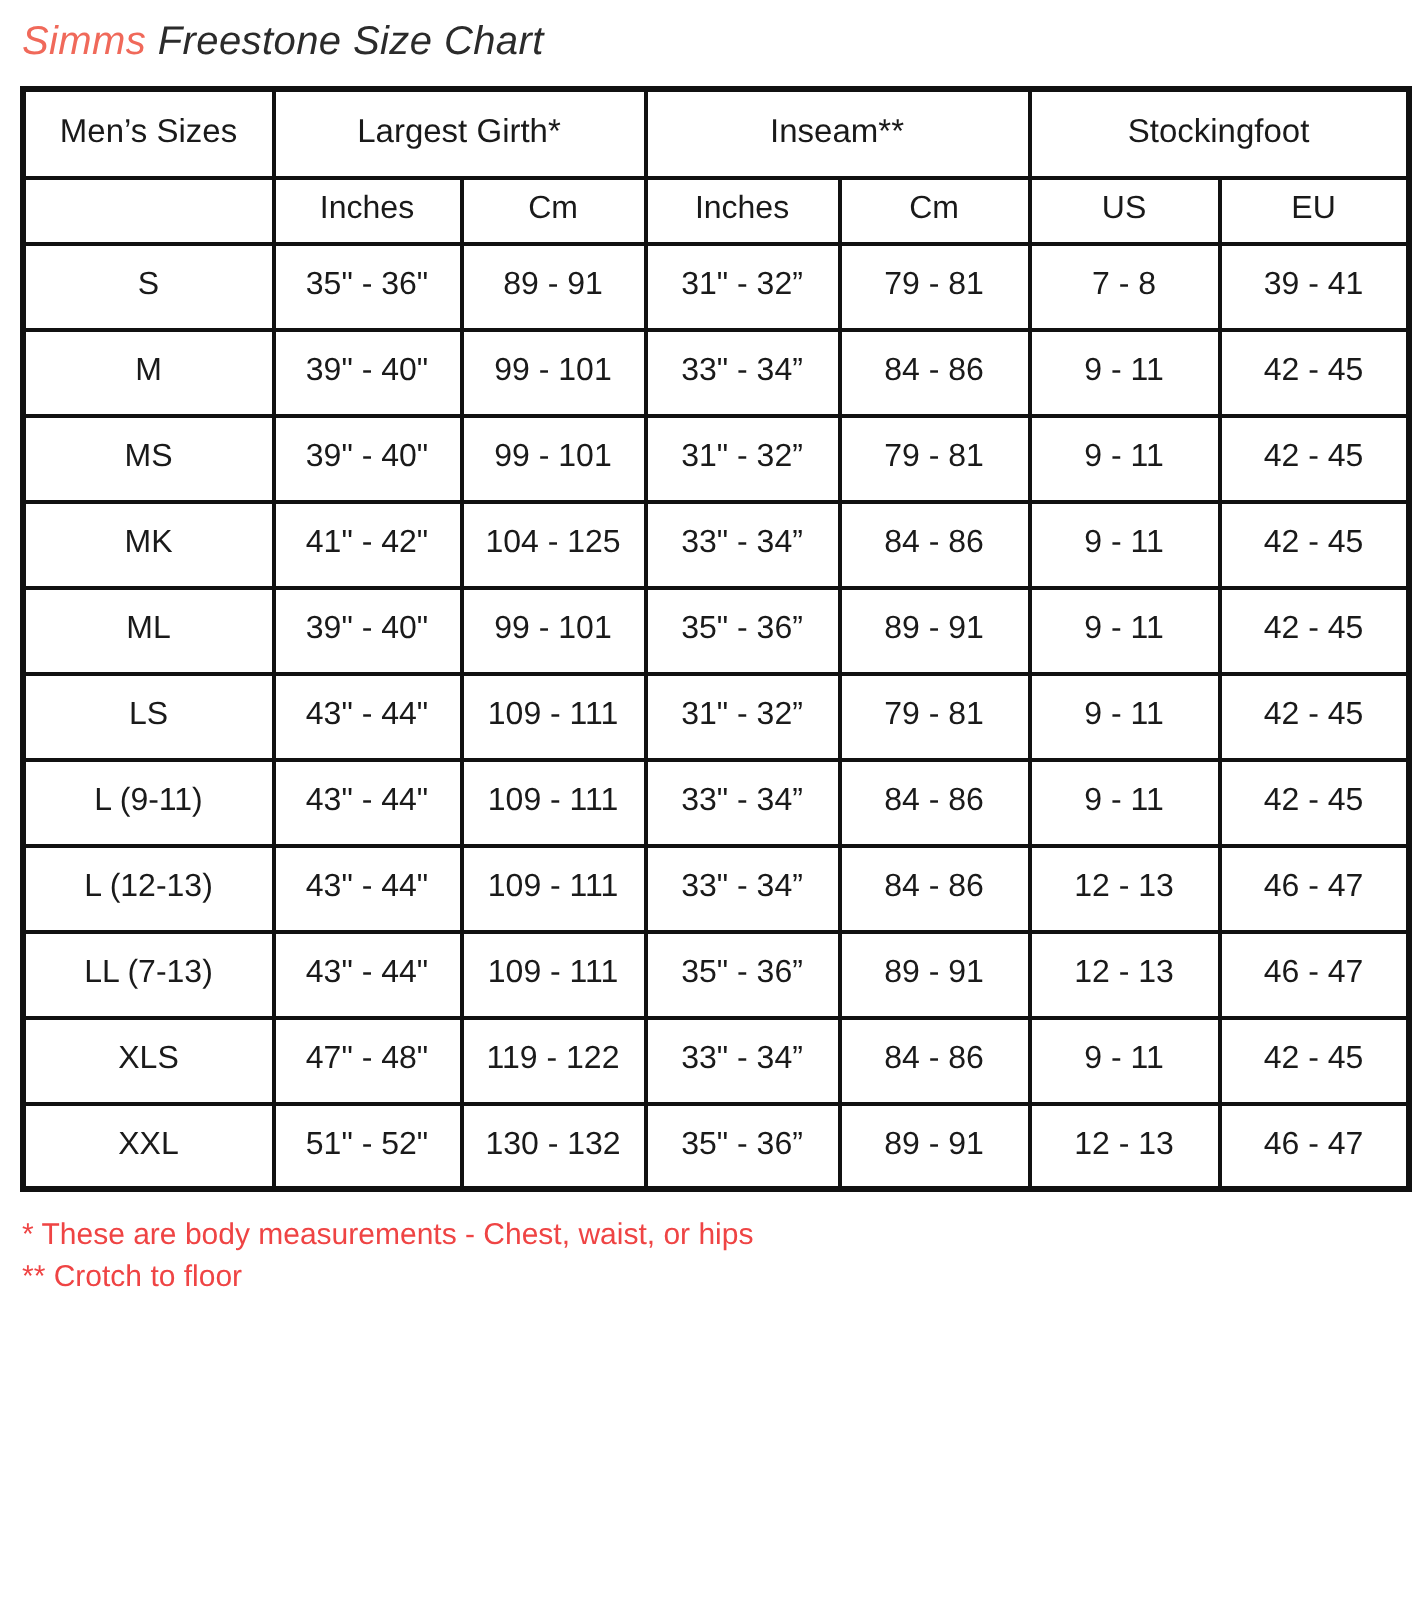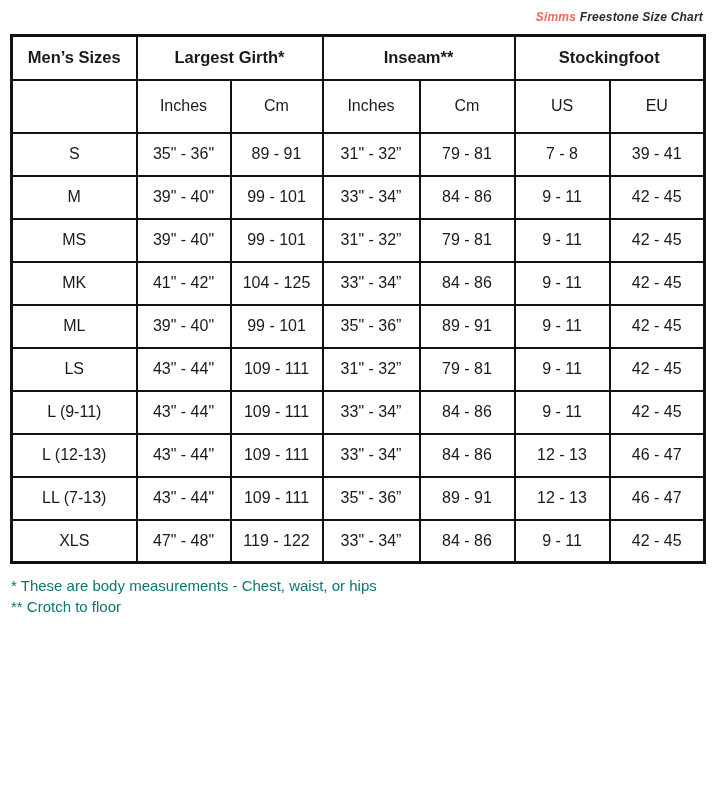--- a/index.html
+++ b/index.html
@@ -6,58 +6,57 @@
   html, body {
     margin: 0; padding: 0;
     width: 713px; height: 800px;
     background: #ffffff;
     font-family: "Liberation Sans", sans-serif;
     color: #1a1a1a;
   }
   .page { padding: 8px 10px 0 10px; }
   .chart-title {
     font-style: italic;
-    font-size: 12px;
-    font-weight: 700;
+    font-size: 20px;
+    font-weight: 400;
     color: #2b2b2b;
     margin: 2px 0 10px 1px;
     letter-spacing: 0.2px;
-    text-align: right;
   }
   .chart-title .brand { font-style: italic; }
   table.size-chart {
     width: 693px;
     table-layout: fixed;
     border-collapse: collapse;
     border: 3px solid #111111;
   }
   .size-chart th, .size-chart td {
     border: 2px solid #111111;
     text-align: center;
     vertical-align: middle;
     font-size: 16px;
     padding: 0;
     overflow: hidden;
     white-space: nowrap;
   }
   .size-chart thead tr.group-row th {
     height: 44px;
-    font-weight: bold;
+    font-weight: normal;
     font-size: 16.5px;
   }
   .size-chart thead tr.units-row th {
-    height: 53px;
+    height: 33px;
     font-weight: normal;
   }
   .size-chart tbody td { height: 43px; font-weight: normal; }
   .footnotes {
     margin: 11px 0 0 1px;
     font-size: 15px;
     line-height: 21px;
-    color: #0f766e;
+    color: #ef4444;
   }
 </style>
 </head>
 <body>
 
 <div class="page">
 
   <div class="chart-title"><span class="brand" style="color: rgb(240, 105, 90);">Simms</span> <span>Freestone Size Chart</span></div>
 
   <table class="size-chart">
@@ -171,20 +170,29 @@
         </tr>
         <tr>
           <td>XLS</td>
           <td>47" - 48"</td>
           <td>119 - 122</td>
           <td>33" - 34”</td>
           <td>84 - 86</td>
           <td>9 - 11</td>
           <td>42 - 45</td>
         </tr>
+        <tr>
+          <td>XXL</td>
+          <td>51" - 52"</td>
+          <td>130 - 132</td>
+          <td>35" - 36”</td>
+          <td>89 - 91</td>
+          <td>12 - 13</td>
+          <td>46 - 47</td>
+        </tr>
       </tbody>
   </table>
 
   <div class="footnotes">
     <div>* These are body measurements - Chest, waist, or hips</div>
     <div>** Crotch to floor</div>
   </div>
 
 </div>
 

